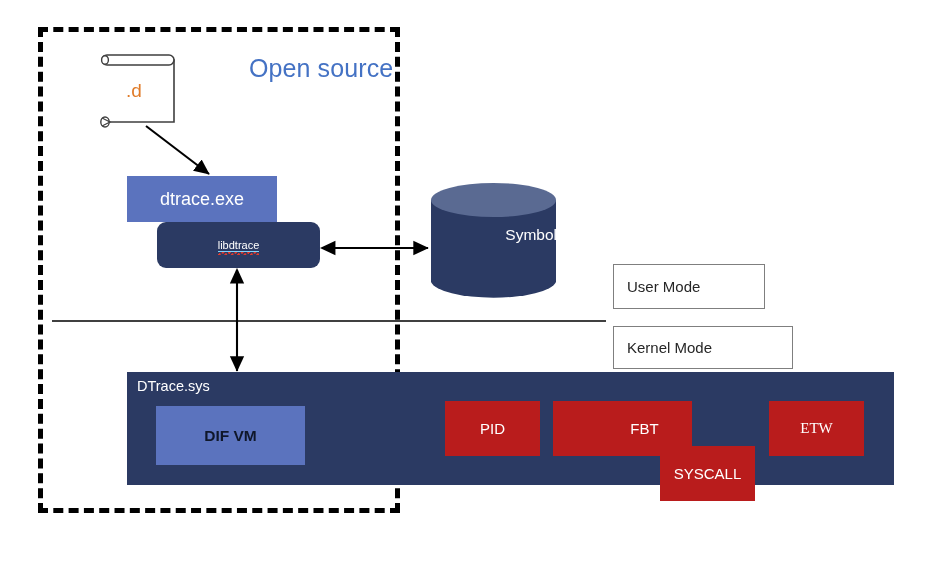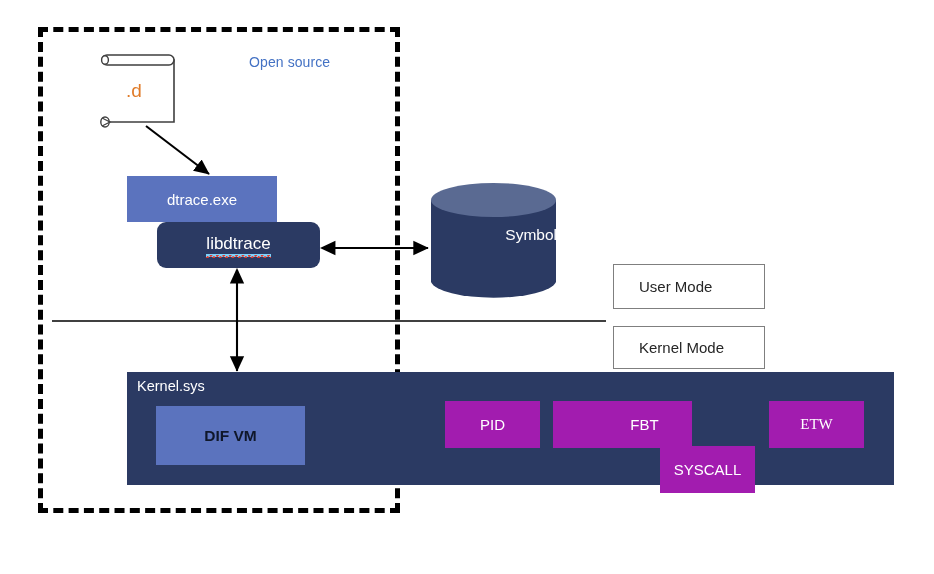--- a/index.html
+++ b/index.html
@@ -25,21 +25,21 @@
     left: 38px;
     top: 27px;
     width: 362px;
     height: 486px;
     border: 5px dashed #000000;
     box-sizing: border-box;
   }
   #open-source-label {
     left: 249px;
     top: 54px;
-    font-size: 14px;
+    font-size: 25px;
     color: #4472C4;
     white-space: nowrap;
     letter-spacing: 0.1px;
   }
 
   
   #script-scroll {
     left: 96px;
     top: 52px;
     width: 92px;
@@ -59,41 +59,41 @@
     top: 176px;
     width: 150px;
     height: 46px;
     background: #5B73BE;
     display: flex;
     align-items: center;
     justify-content: center;
   }
   #dtrace-exe-label {
     color: #ffffff;
-    font-size: 15px;
+    font-size: 18px;
     white-space: nowrap;
   }
 
   #libdtrace-box {
     left: 157px;
     top: 222px;
     width: 163px;
     height: 46px;
     background: #2B3A63;
     border-radius: 9px;
     display: flex;
     align-items: center;
     justify-content: center;
   }
   #libdtrace-label {
     color: #ffffff;
-    font-size: 17px;
+    font-size: 11px;
     white-space: nowrap;
     position: relative;
-    border-bottom: 3px solid #7dd3fc;
+    border-bottom: 1px solid #7dd3fc;
     padding-bottom: 0px;
   }
   #libdtrace-label::after {
     content: "";
     position: absolute;
     left: 0;
     right: 0;
     bottom: -4px;
     height: 3px;
     background-image:
@@ -129,26 +129,26 @@
     pointer-events: none;
   }
 
   
   .mode-box {
     border: 1px solid #7F7F7F;
     background: #ffffff;
     box-sizing: border-box;
     display: flex;
     align-items: center;
-    padding-left: 25px;
+    padding-left: 13px;
     font-size: 15px;
     color: #262626;
   }
   #user-mode-box  { left: 613px; top: 264px; width: 152px; height: 45px; }
-  #kernel-mode-box{ left: 613px; top: 326px; width: 152px; height: 43px; }
+  #kernel-mode-box{ left: 613px; top: 326px; width: 180px; height: 43px; }
 
   
   #dtrace-sys-band {
     left: 127px;
     top: 372px;
     width: 767px;
     height: 113px;
     background: #2B3A63;
   }
   #dtrace-sys-label {
@@ -171,22 +171,22 @@
   #dif-vm-label {
     color: #0f172a;
     font-size: 15.5px;
     font-weight: bold;
     white-space: nowrap;
   }
 
   .provider-box {
     top: 401px;
     width: 95px;
-    height: 47px;
-    background: #a21caf;
+    height: 55px;
+    background: #b91c1c;
     display: flex;
     align-items: center;
     justify-content: center;
   }
   .provider-label {
     color: #ffffff;
     font-size: 15px;
     white-space: nowrap;
   }
   #provider-0 { left: 445px; }
@@ -255,21 +255,21 @@
   </div>
 
   <div class="abs mode-box" id="user-mode-box">
     <span>User Mode</span>
   </div>
   <div class="abs mode-box" id="kernel-mode-box">
     <span>Kernel Mode</span>
   </div>
 
   <div class="abs" id="dtrace-sys-band"></div>
-  <div class="abs" id="dtrace-sys-label">Kernel.sys</div>
+  <div class="abs" id="dtrace-sys-label">DTrace.sys</div>
 
   <div class="abs" id="dif-vm-box">
     <span id="dif-vm-label">DIF VM</span>
   </div>
 
   <div class="abs provider-box" id="provider-0">
     <span class="provider-label">PID</span>
   </div>
   <div class="abs provider-box" id="provider-1">
     <span class="provider-label">FBT</span>

